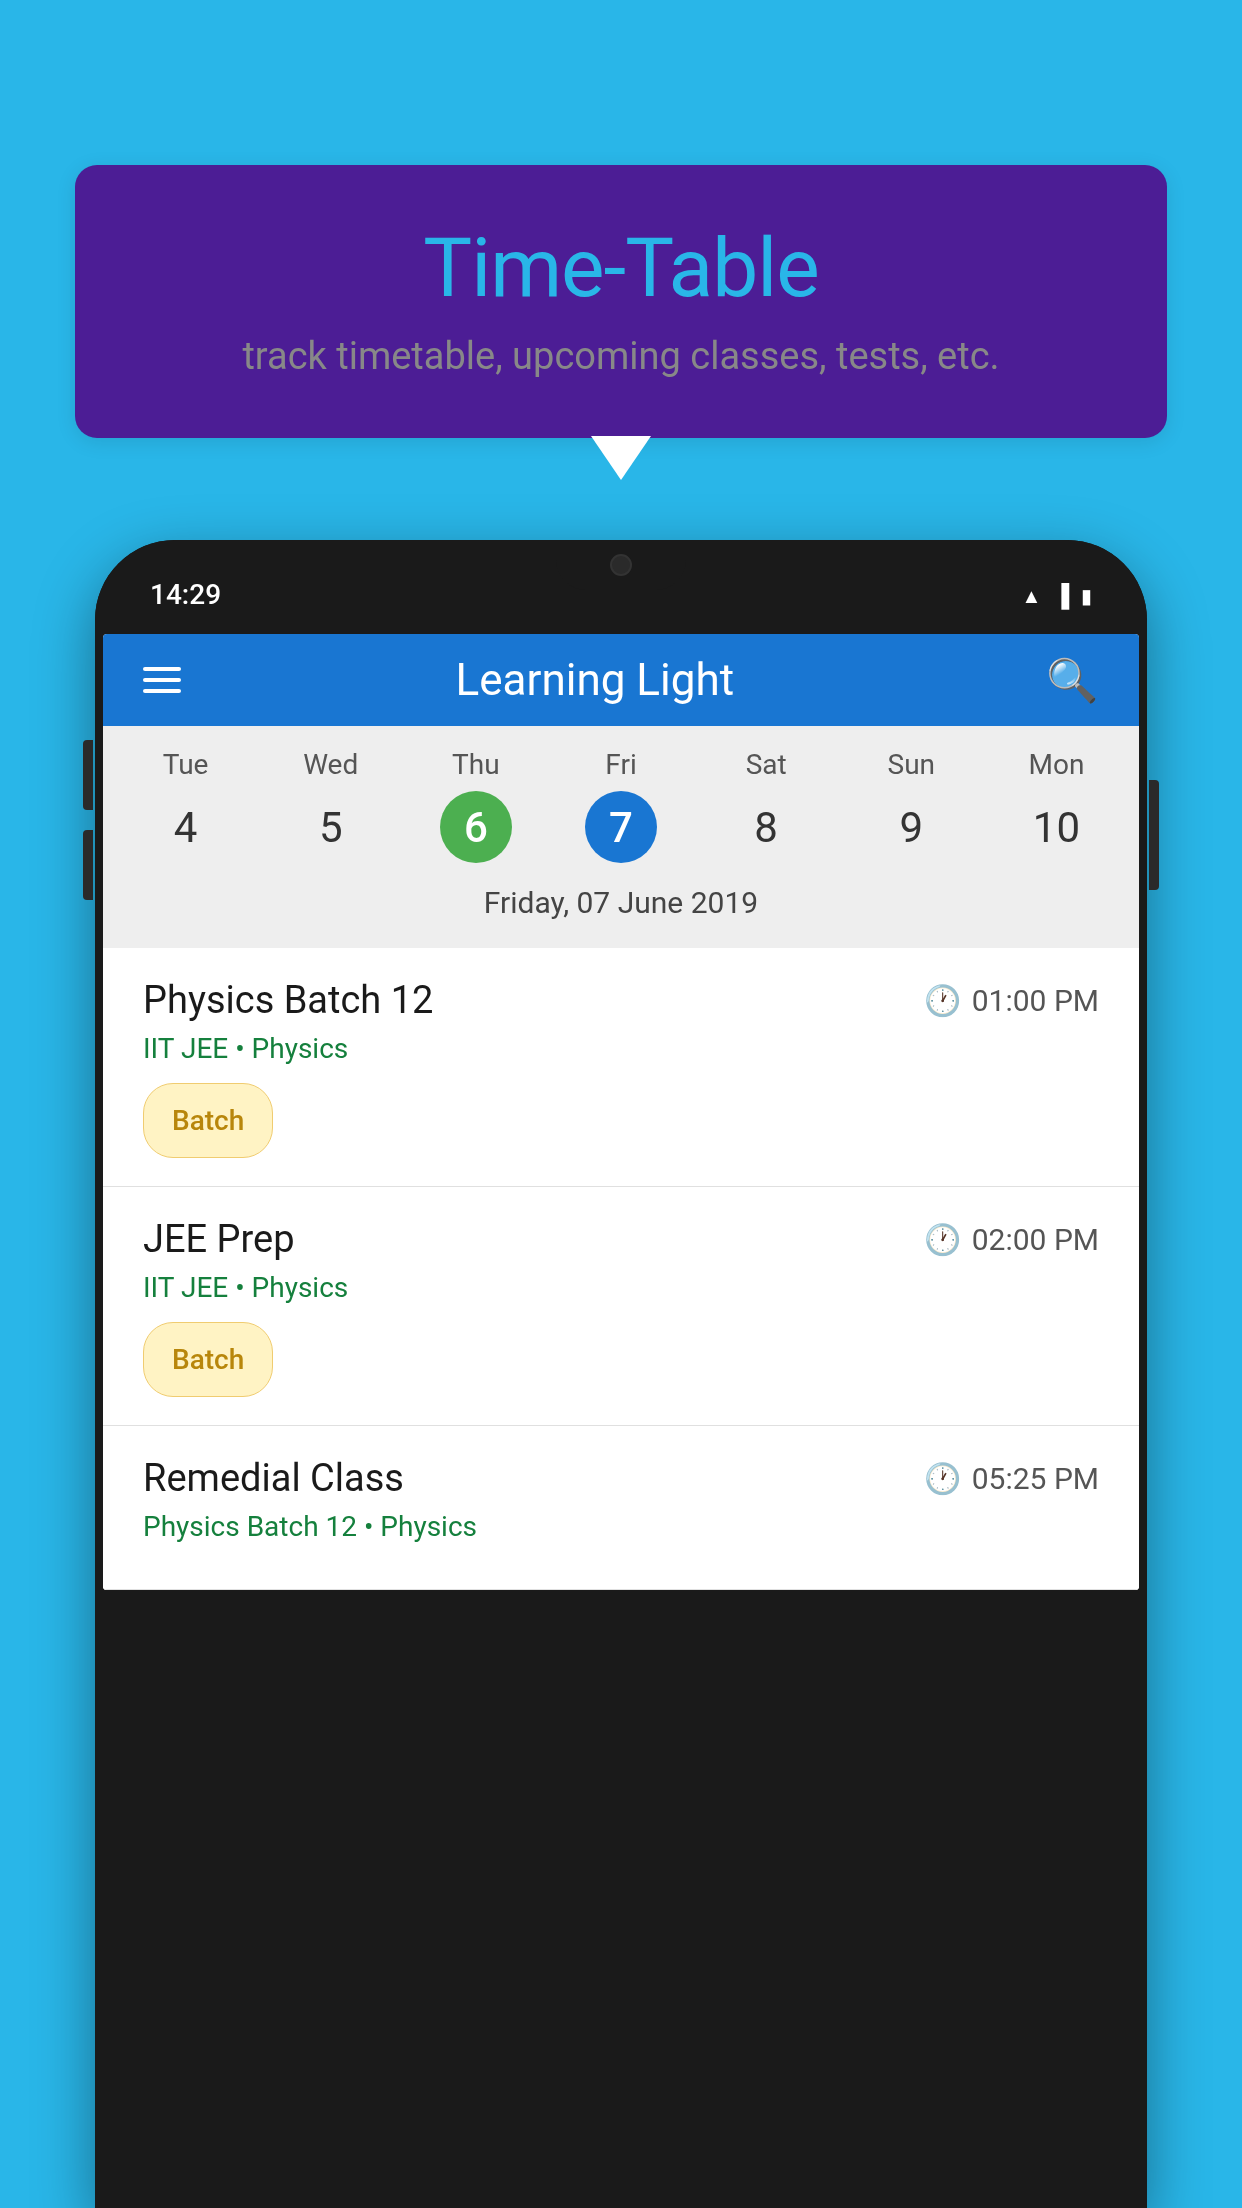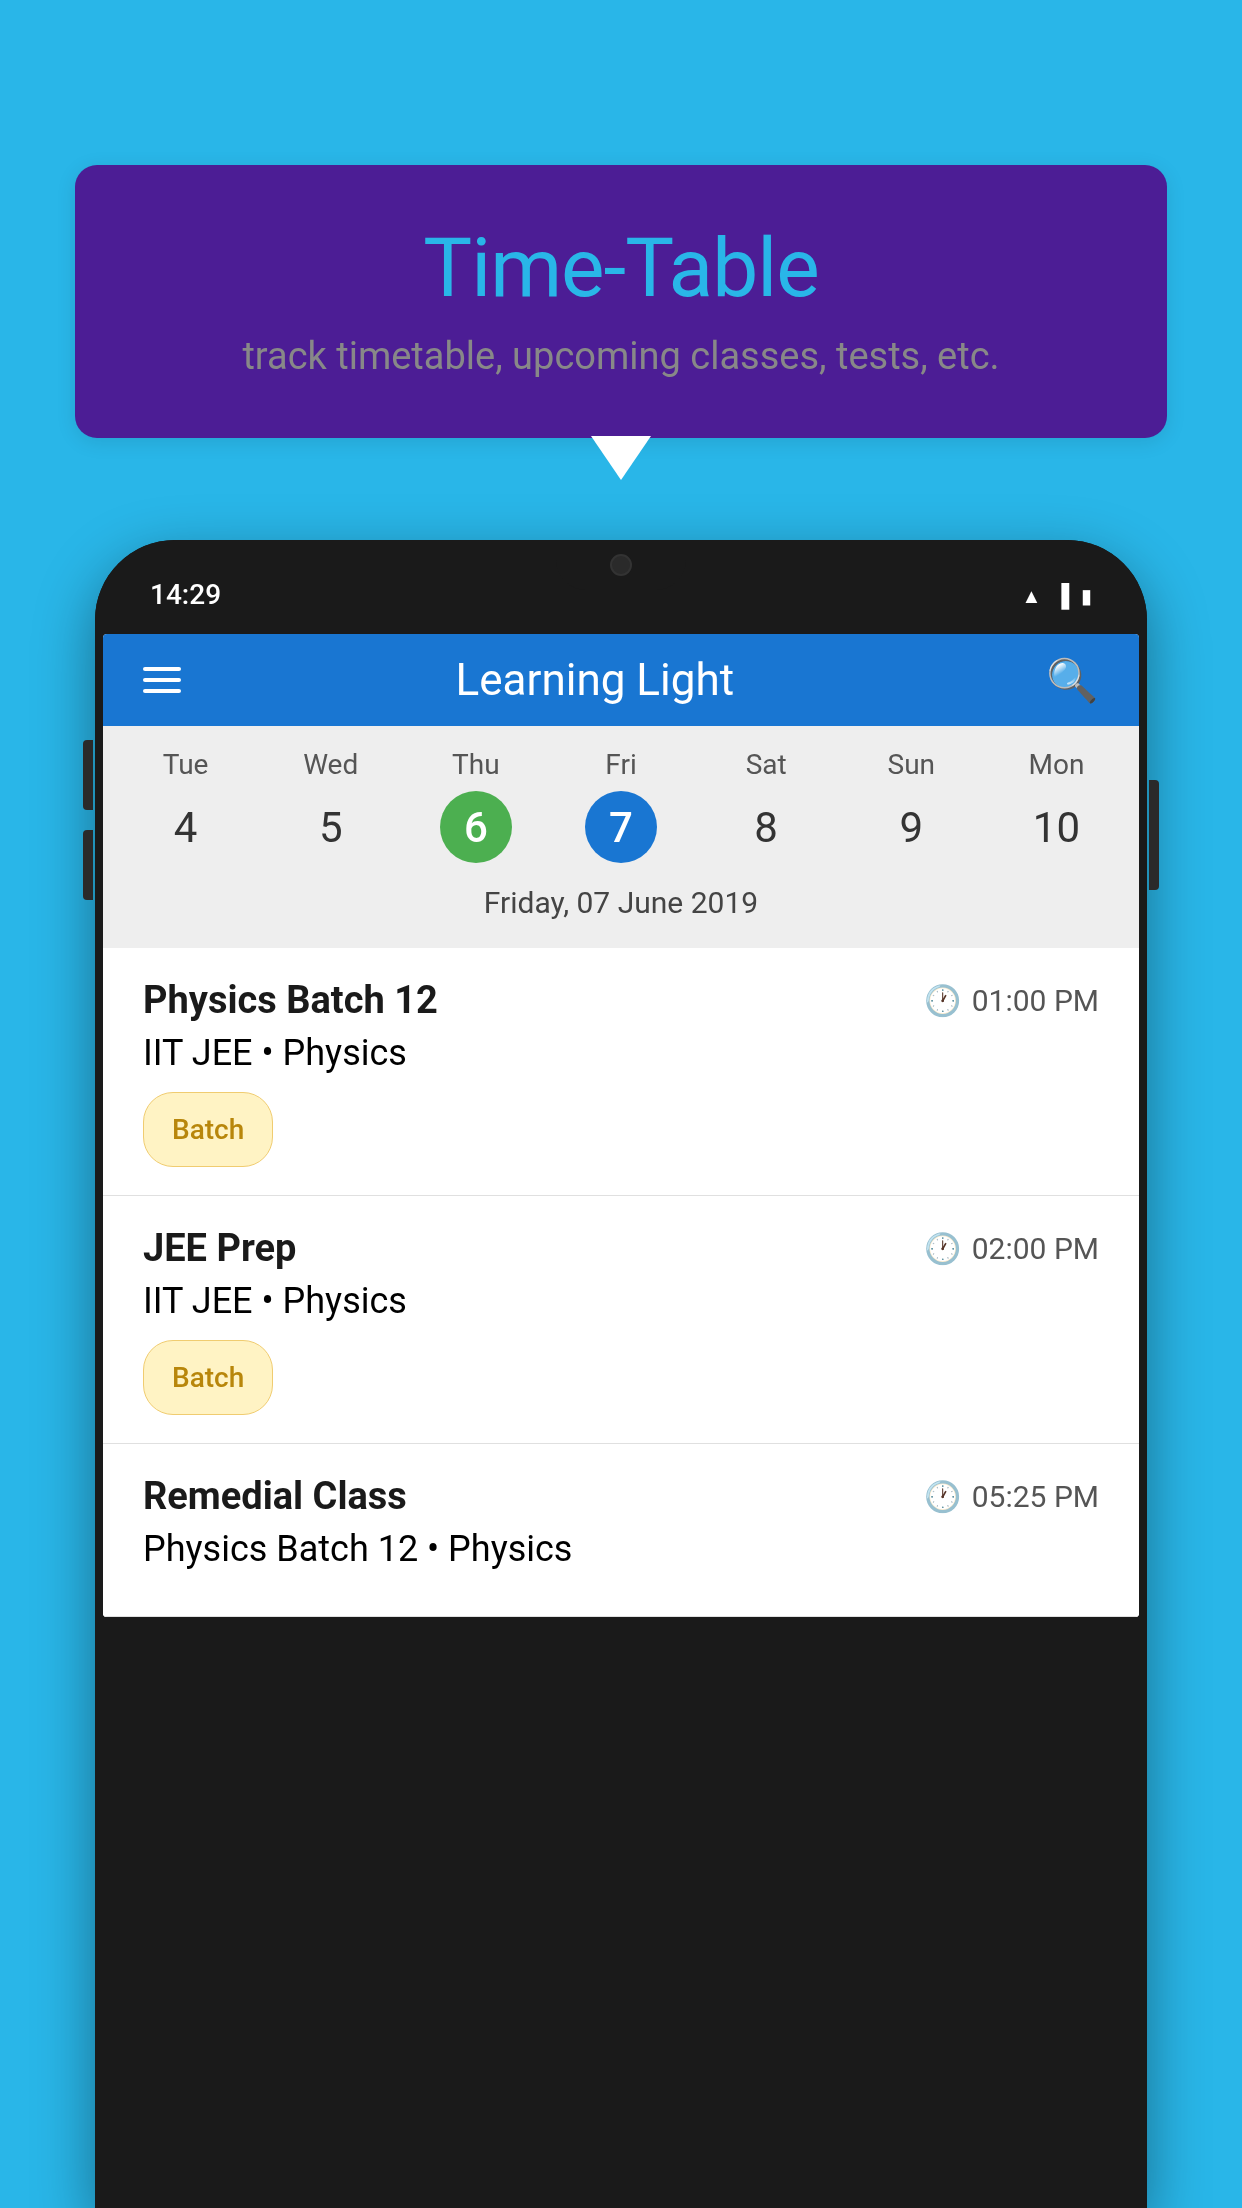--- a/index.html
+++ b/index.html
@@ -242,40 +242,40 @@
 
     .schedule-item-header {
       display: flex;
       align-items: center;
       justify-content: space-between;
       margin-bottom: 10px;
     }
 
     .schedule-title {
       font-size: 38px;
-      font-weight: 700;
+      font-weight: 400;
       color: #1a1a1a;
     }
 
     .schedule-time {
       display: flex;
       align-items: center;
       gap: 10px;
       font-size: 30px;
       color: #555;
     }
 
     .clock-icon {
       font-size: 30px;
       color: #777;
     }
 
     .schedule-subtitle {
-      font-size: 36px;
-      color: #000000;
+      font-size: 28px;
+      color: #15803d;
       margin-bottom: 18px;
     }
 
     .batch-tag {
       display: inline-block;
       background: #FFF3C4;
       color: #B8860B;
       border: 1.5px solid #F0CC70;
       border-radius: 30px;
       padding: 20px 28px;

